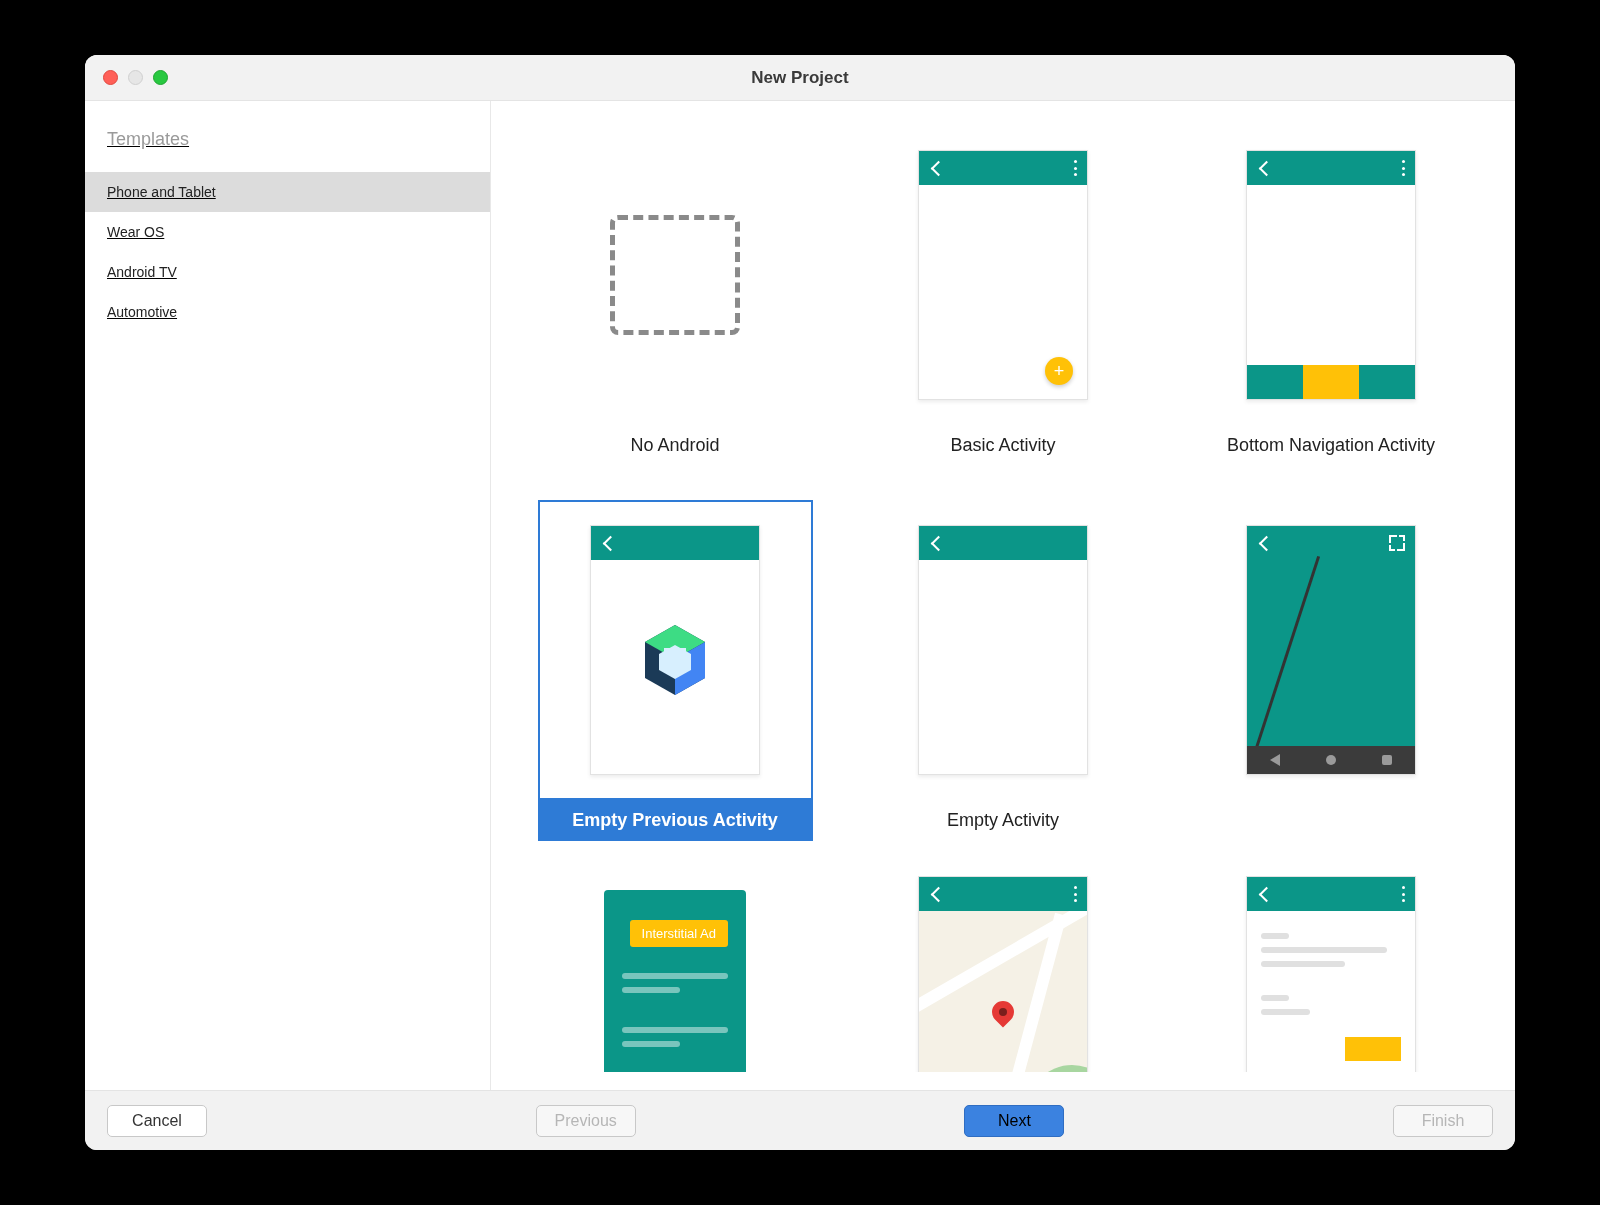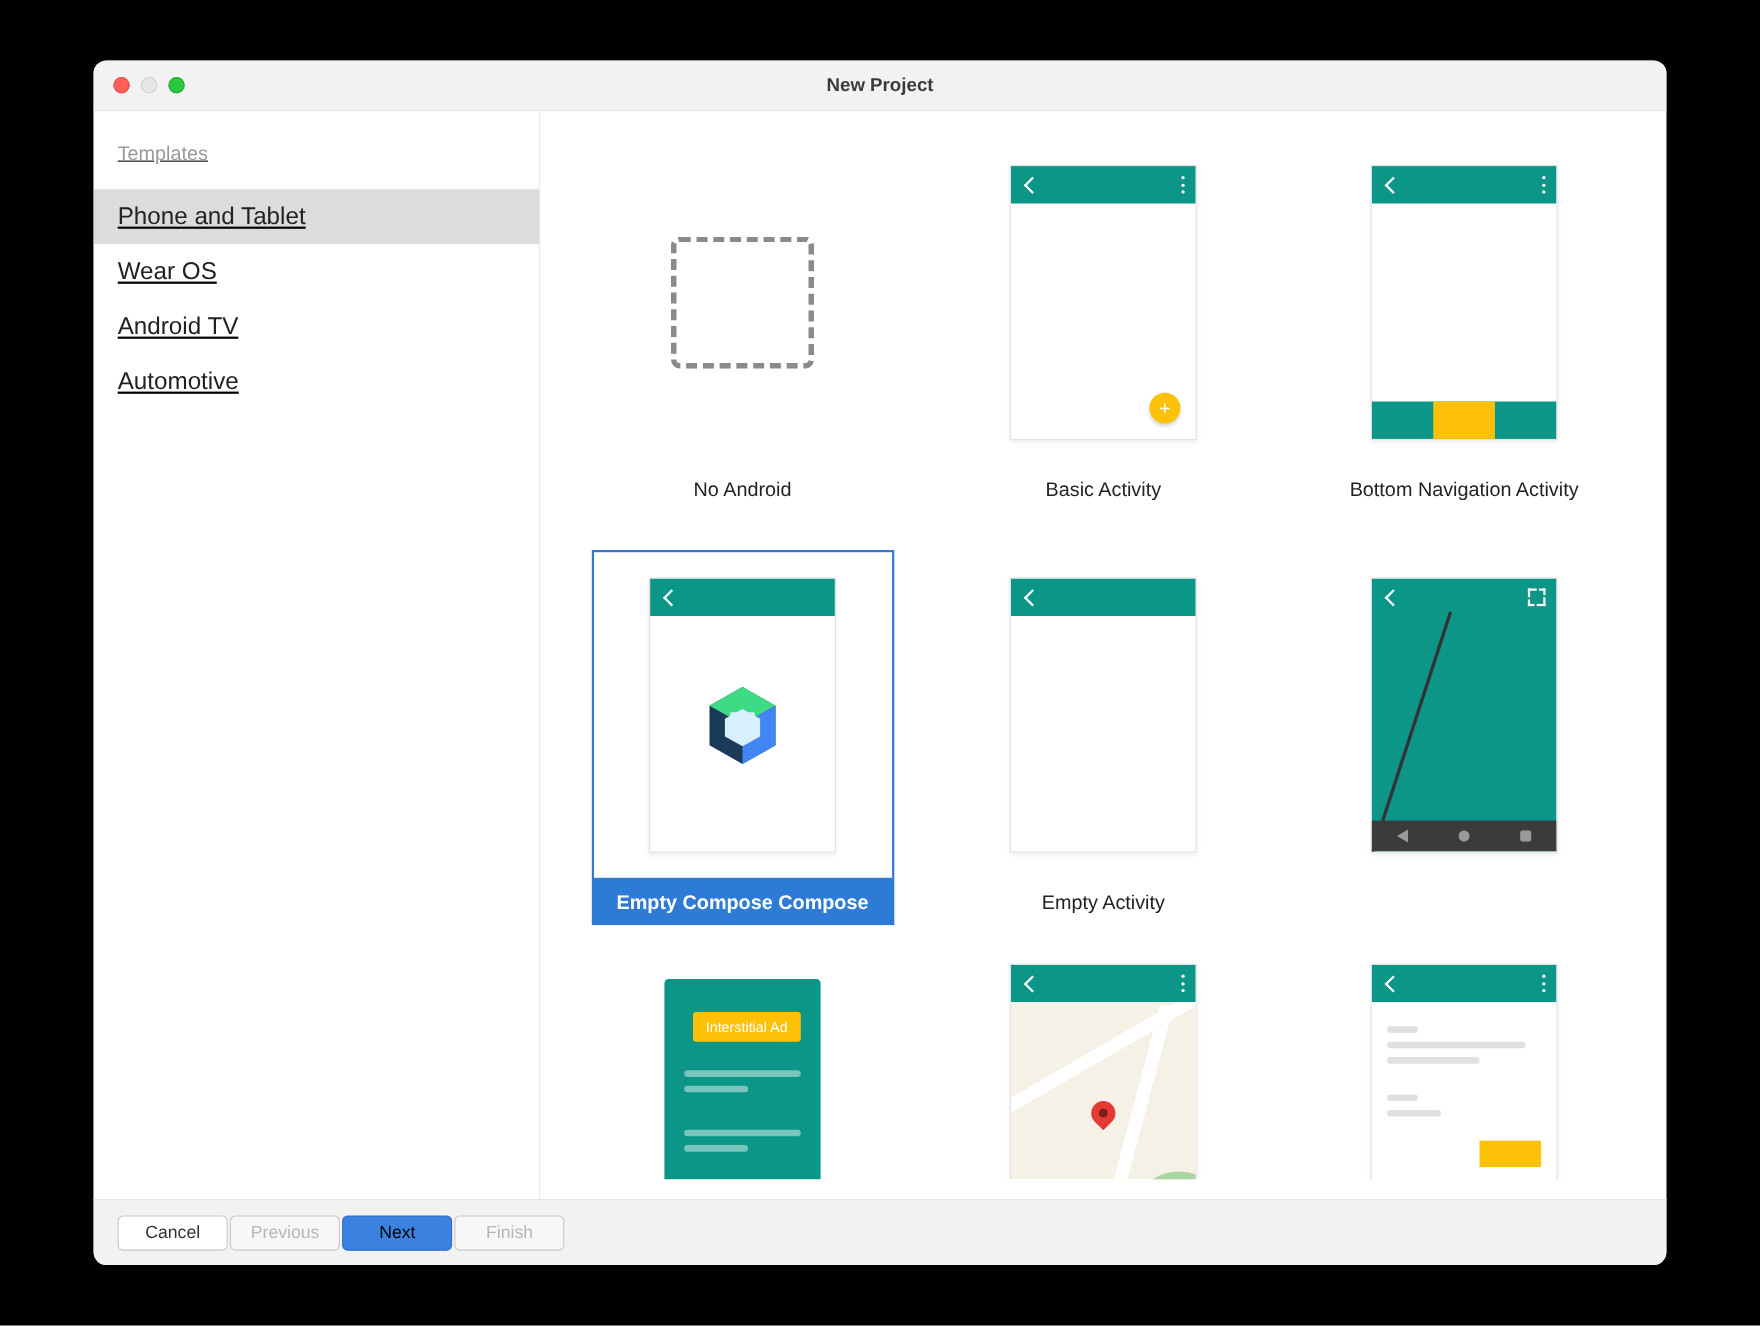--- a/index.html
+++ b/index.html
@@ -59,21 +59,21 @@
     padding-top: 18px;
     background: #fff;
     text-decoration: underline;
   }
   .sidebar-header {
     color: #9a9a9a;
     font-size: 18px;
     padding: 10px 22px 22px;
   }
   .sidebar-item {
-    font-size: 22px;
+    font-size: 14px;
     color: #222;
     padding: 12px 22px;
     cursor: pointer;
   }
   .sidebar-item.selected {
     background: #dcdcdc;
   }
   .main {
     flex: 1;
     overflow: hidden;
@@ -260,21 +260,21 @@
   .d-line.w90 { width:90%; }
   .d-line.w60 { width:60%; }
   .d-line.w35 { width:35%; }
   .d-chip { width:56px; height:24px; background:#ffc107; float:right; margin-top:14px; }
   
   .footer {
     height: 60px;
     background:#f2f2f2;
     border-top:1px solid #e4e4e4;
     display:flex;
-    justify-content:flex-start;
+    justify-content:space-between;
     align-items:center;
     padding: 0 22px;
     gap:2px;
   }
   .btn {
     min-width:100px;
     height:32px;
     border:1px solid #c8c8c8;
     border-radius:5px;
     background:#fff;
@@ -384,21 +384,21 @@
                 <svg width="68" height="74" viewBox="0 0 68 74">
                   <polygon points="34,2 64,19 64,55 34,72 4,55 4,19" fill="#1b3a57"></polygon>
                   <polygon points="34,2 64,19 34,36 4,19" fill="#3ddc84"></polygon>
                   <polygon points="34,36 64,19 64,55 34,72" fill="#4285f4"></polygon>
                   <polygon points="23,25 45,25 45,49 23,49" fill="#d7effe" transform="rotate(0 34 37)"></polygon>
                   <polygon points="34,22 50,31 50,47 34,56 18,47 18,31" fill="#d7effe"></polygon>
                 </svg>
               </div>
             </div>
           </div>
-          <div class="tile-label">Empty Compose Compose</div>
+          <div class="tile-label">Empty Previous Activity</div>
         </div>
 
         <div class="tile">
           <div class="thumb-wrap">
             <div class="thumb">
               <div class="tbar">
                 <div class="back-arrow"></div>
               </div>
             </div>
           </div>

